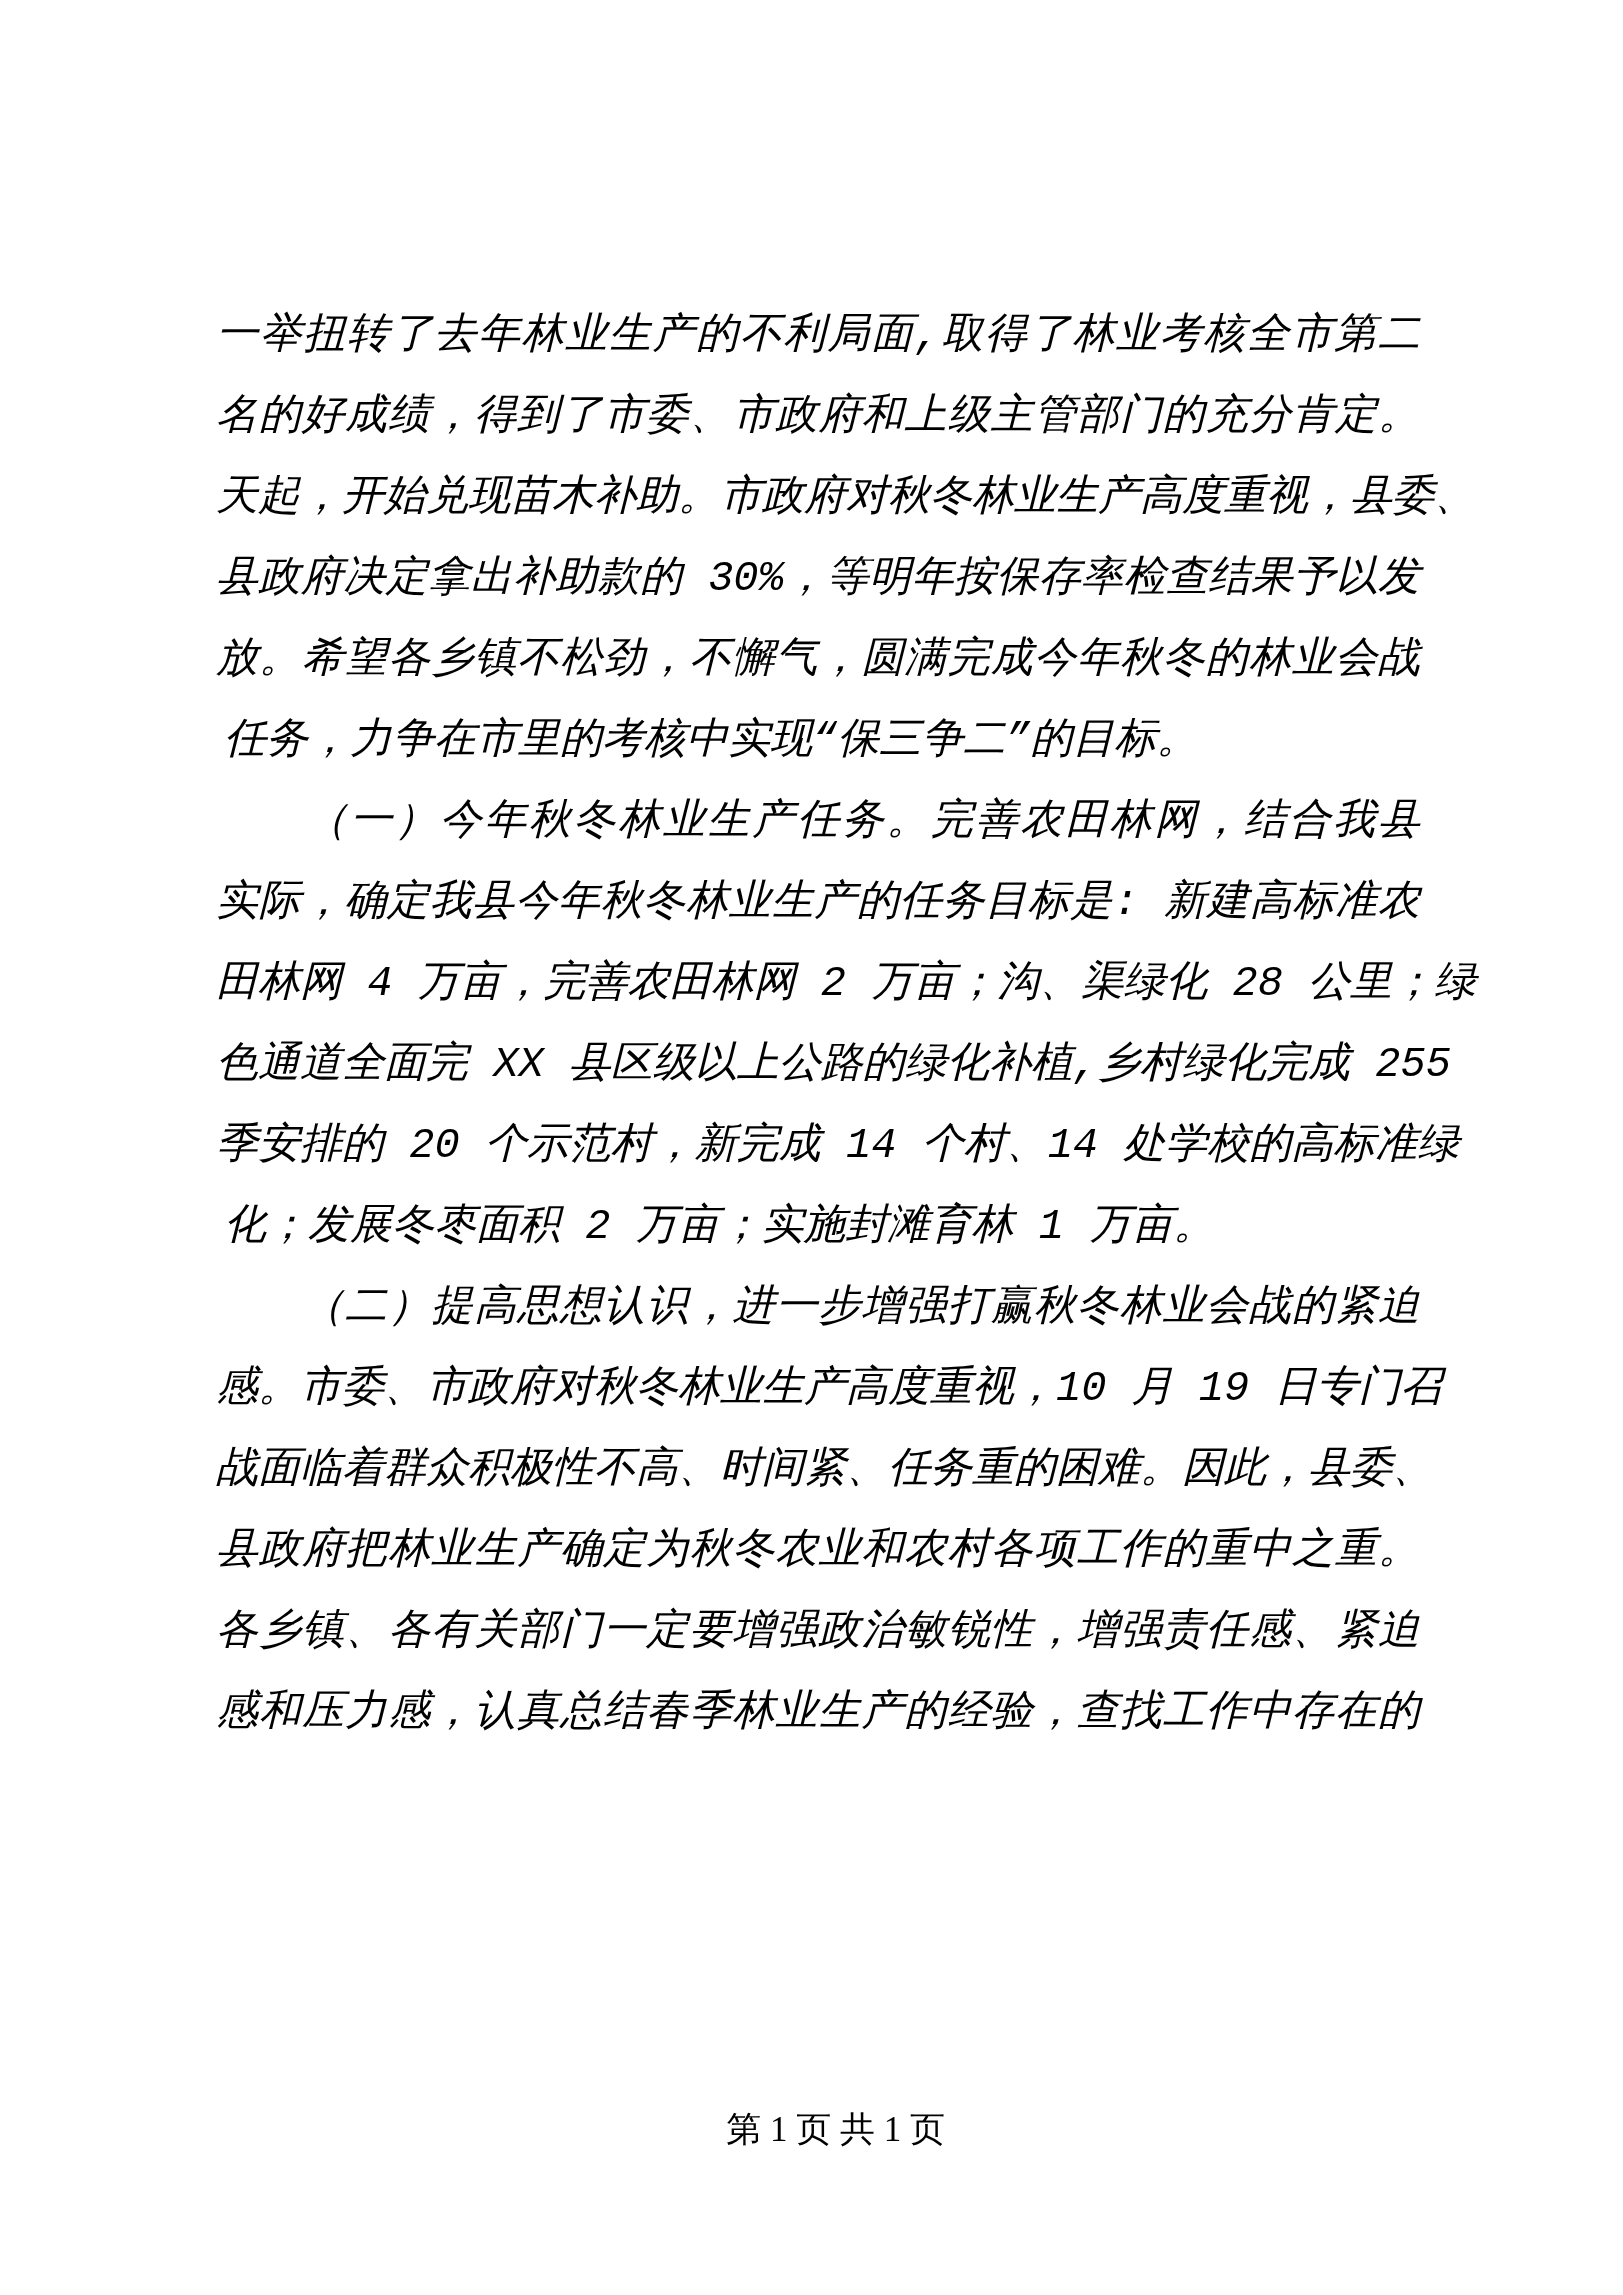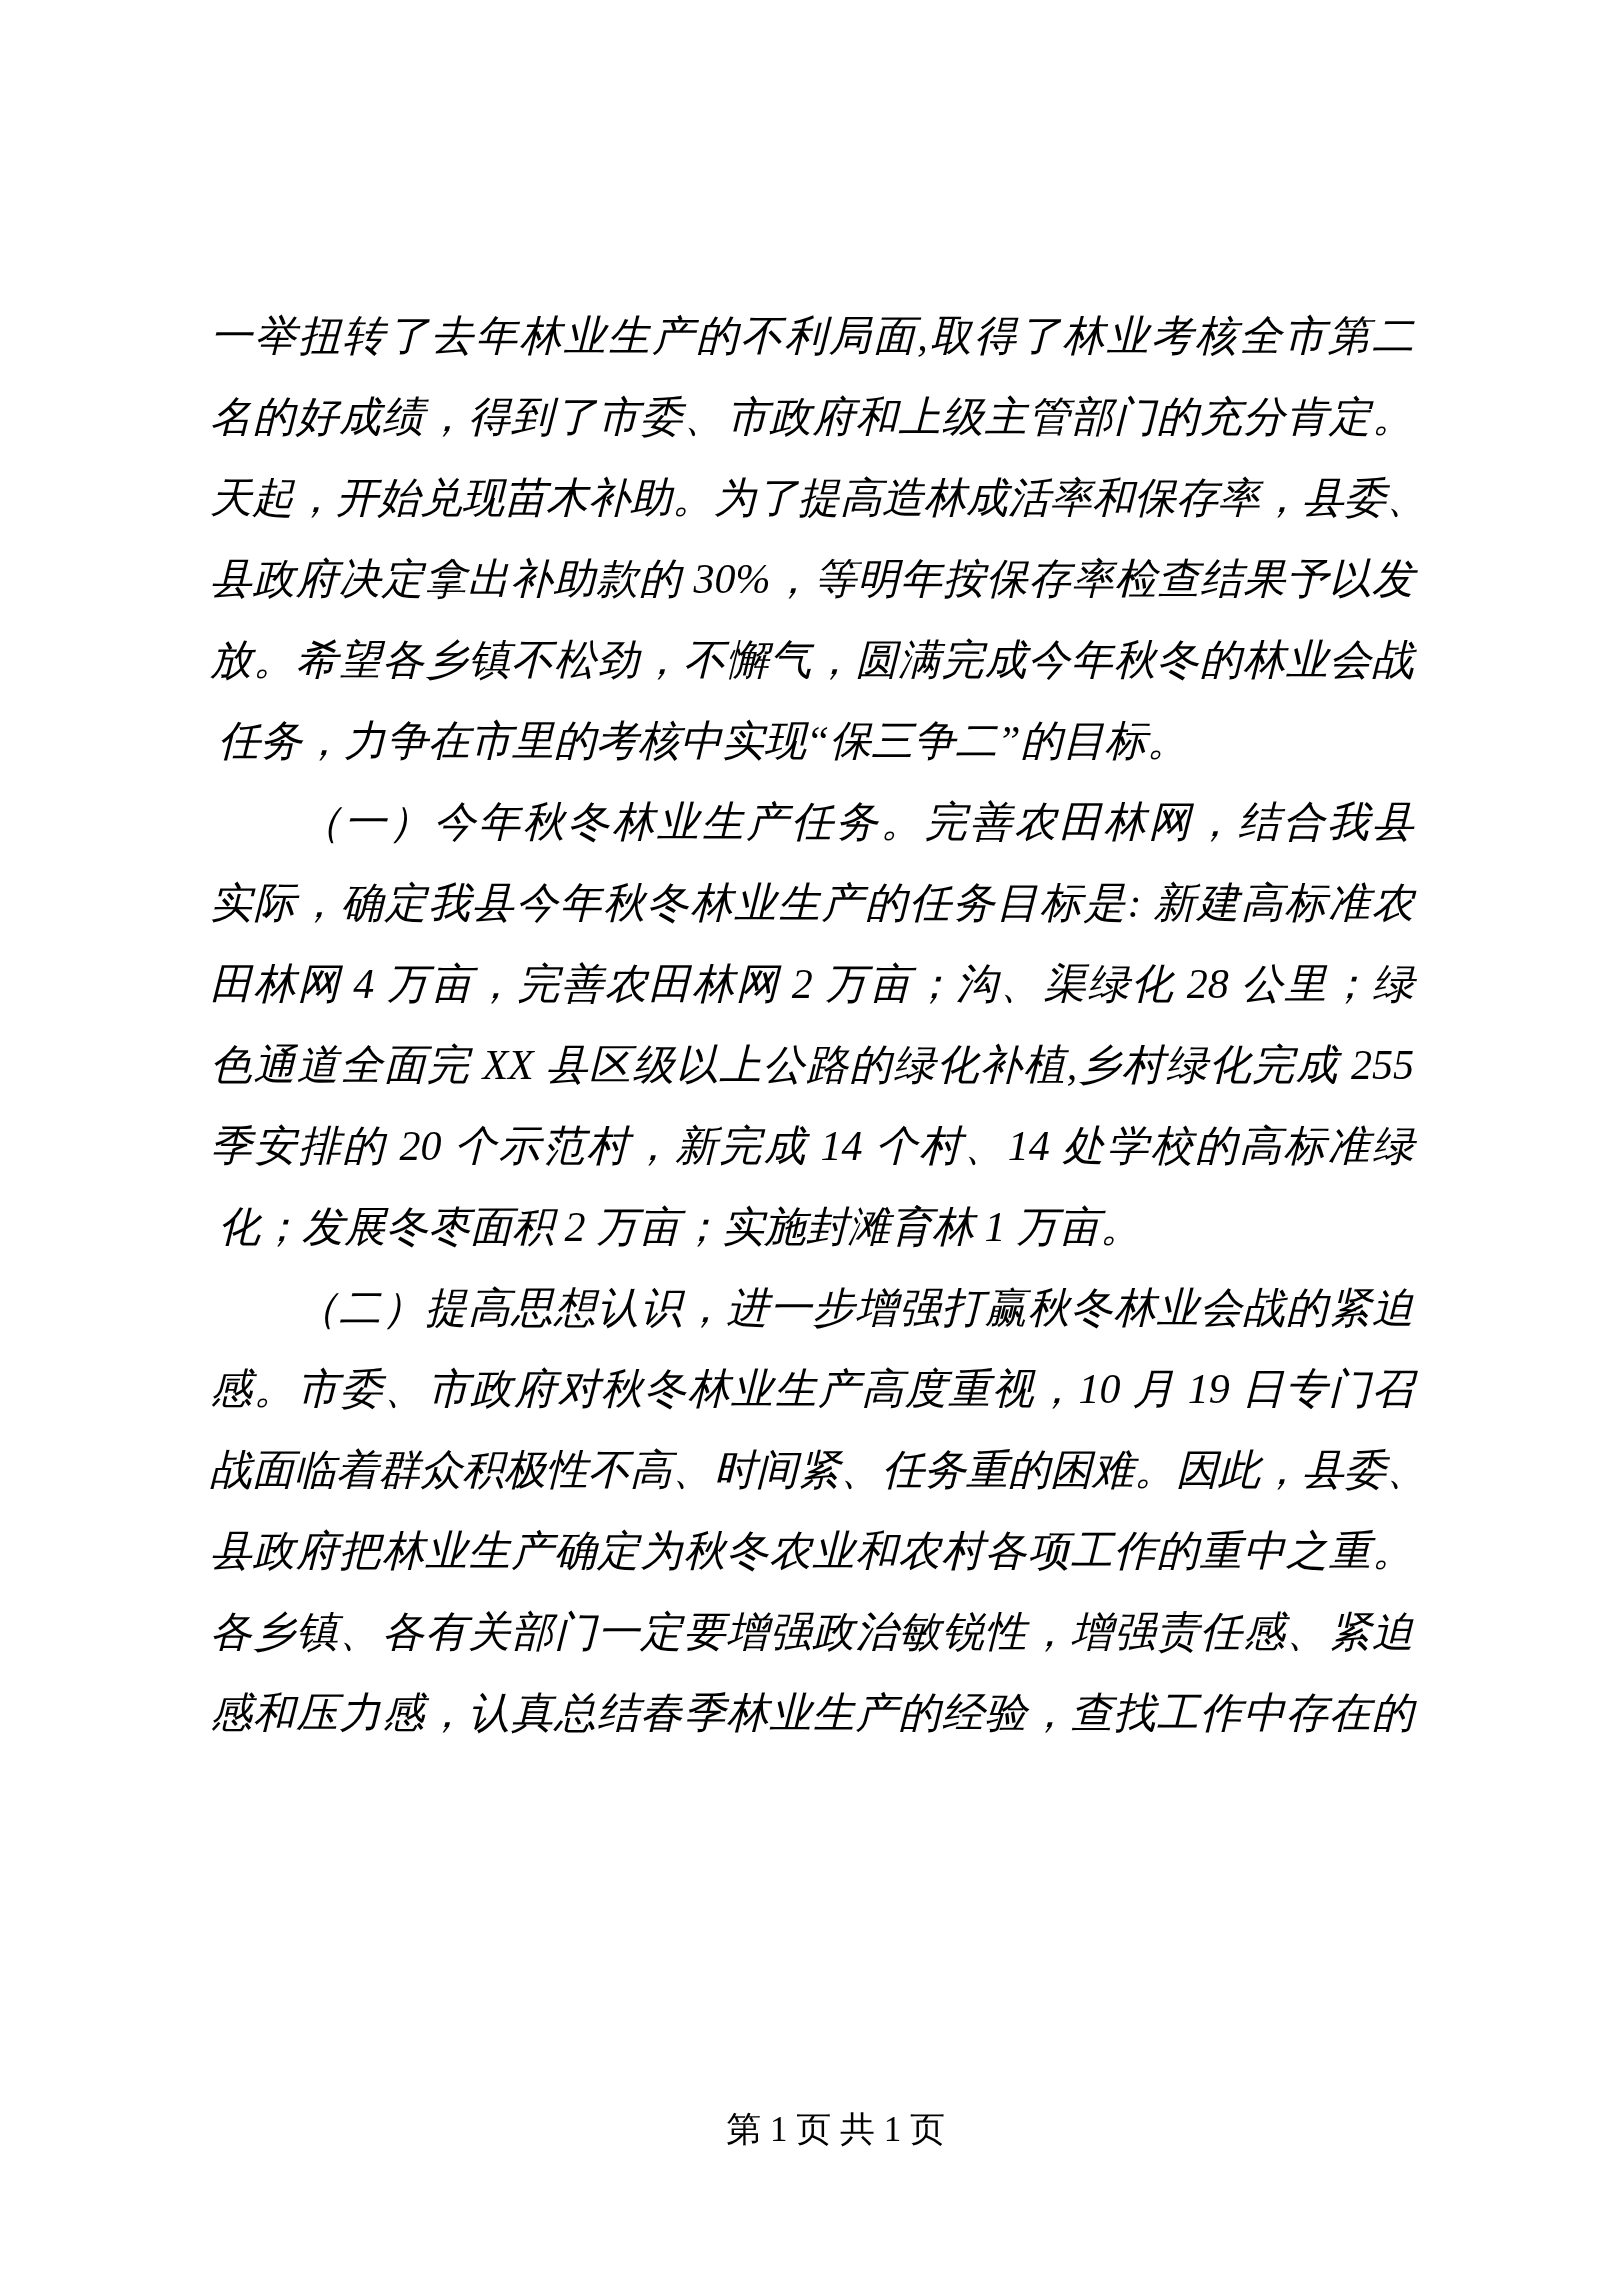--- a/index.html
+++ b/index.html
@@ -17,23 +17,24 @@
   }
   .page {
     position: absolute;
     left: 0; top: 0;
     width: 1623px;
     height: 2295px;
     background: #ffffff;
   }
   .doc-body {
     position: absolute;
-    left: 210px;
+    left: 216px;
     top: 296px;
     width: 1204px;
+    font-family: Liberation Mono, monospace;
   }
   .line {
     font-style: italic;
     font-size: 42px;
     line-height: 81px;
     height: 81px;
     white-space: nowrap;
     text-align: justify;
     text-align-last: justify;
     text-justify: inter-ideograph;
@@ -54,21 +55,21 @@
     line-height: 43px;
   }
 </style>
 </head>
 <body>
 
 <div class="page">
   <div class="doc-body">
     <div class="line">一举扭转了去年林业生产的不利局面,取得了林业考核全市第二</div>
     <div class="line">名的好成绩，得到了市委、市政府和上级主管部门的充分肯定。</div>
-    <div class="line">天起，开始兑现苗木补助。为了提高造林成活率和保存率，县委、</div>
+    <div class="line">天起，开始兑现苗木补助。市政府对秋冬林业生产高度重视，县委、</div>
     <div class="line">县政府决定拿出补助款的 30%，等明年按保存率检查结果予以发</div>
     <div class="line">放。希望各乡镇不松劲，不懈气，圆满完成今年秋冬的林业会战</div>
     <div class="line short">任务，力争在市里的考核中实现“保三争二”的目标。</div>
     <div class="line">　　（一）今年秋冬林业生产任务。完善农田林网，结合我县</div>
     <div class="line">实际，确定我县今年秋冬林业生产的任务目标是: 新建高标准农</div>
     <div class="line">田林网 4 万亩，完善农田林网 2 万亩；沟、渠绿化 28 公里；绿</div>
     <div class="line">色通道全面完 XX 县区级以上公路的绿化补植,乡村绿化完成 255</div>
     <div class="line">季安排的 20 个示范村，新完成 14 个村、14 处学校的高标准绿</div>
     <div class="line short">化；发展冬枣面积 2 万亩；实施封滩育林 1 万亩。</div>
     <div class="line">　　（二）提高思想认识，进一步增强打赢秋冬林业会战的紧迫</div>

